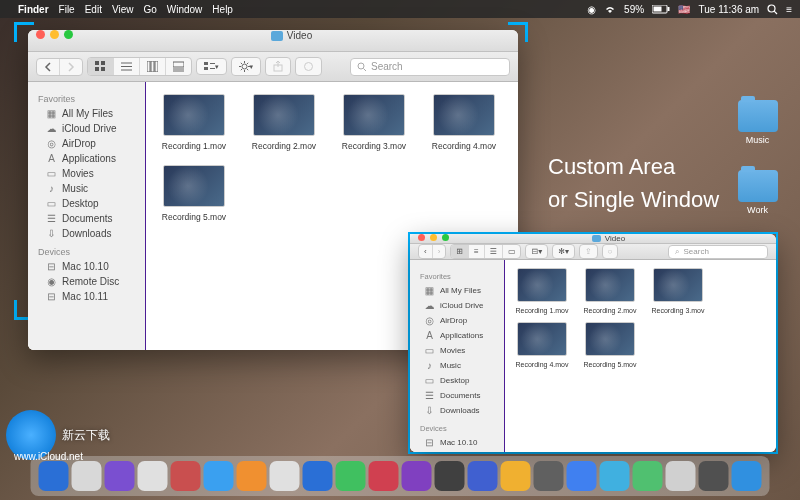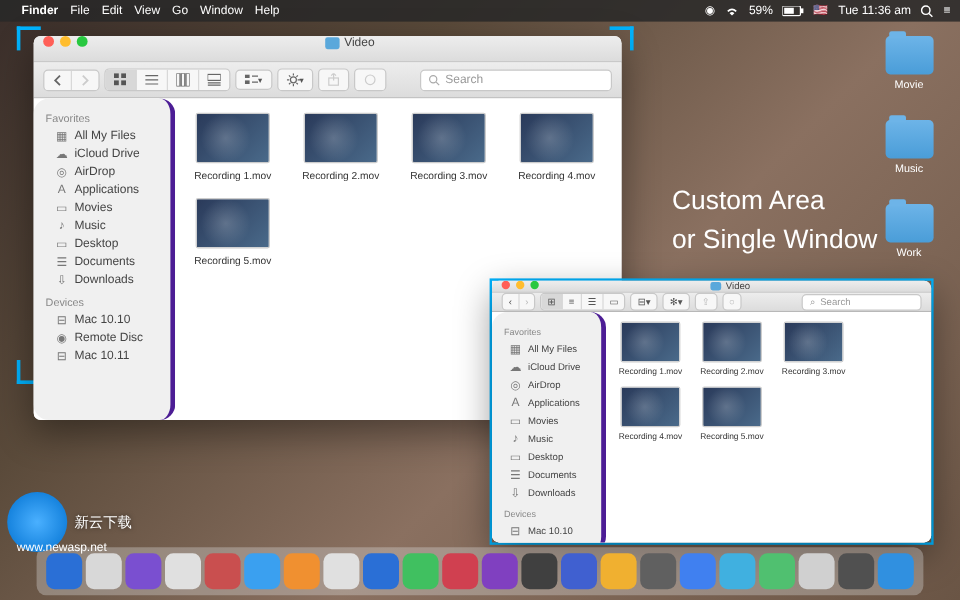--- a/index.html
+++ b/index.html
@@ -25,21 +25,21 @@
 .titlebar .title { flex: 1; text-align: center; font-size: 10px; color: #444; display: flex; align-items: center; justify-content: center; gap: 4px; }
 .titlebar .fold-sm { width: 12px; height: 10px; background: #5aa8db; border-radius: 2px; display:inline-block; }
 .toolbar { height: 30px; background: linear-gradient(#ededed,#dcdcdc); display: flex; align-items: center; padding: 0 8px; gap: 4px; border-bottom: 1px solid #b8b8b8; }
 .tool-group { display: flex; background: #f7f7f7; border: 1px solid #c8c8c8; border-radius: 4px; overflow: hidden; }
 .tool-btn { padding: 3px 7px; font-size: 10px; color: #555; border-right: 1px solid #d8d8d8; display: flex; align-items: center; cursor: default; }
 .tool-btn:last-child { border-right: none; }
 .tool-btn.active { background: #d8d8d8; }
 .tool-btn.disabled { color: #bbb; }
 .searchbox { flex: 1; max-width: 160px; margin-left: auto; background: #fff; border: 1px solid #c8c8c8; border-radius: 4px; height: 18px; display: flex; align-items: center; padding: 0 6px; font-size: 10px; color: #999; gap: 4px; }
 .finder-body { flex: 1; display: flex; background: #fff; }
-.sidebar { width: 118px; background: #f0f0f0; border-right: 4px solid #4c1d95; padding: 6px 0; overflow: hidden; border-radius: 13px; }
+.sidebar { width: 118px; background: #f0f0f0; border-right: 1px solid #4c1d95; padding: 6px 0; overflow: hidden; }
 .side-section { font-size: 9px; color: #888; padding: 2px 10px; margin-top: 4px; }
 .side-item { font-size: 10px; color: #444; padding: 2px 10px 2px 18px; display: flex; align-items: center; gap: 5px; }
 .side-item .si { width: 11px; height: 11px; display: inline-flex; align-items: center; justify-content: center; color: #777; font-size: 10px; }
 .content { flex: 1; padding: 12px; display: flex; flex-wrap: wrap; gap: 14px 18px; align-content: flex-start; }
 .file-item { width: 72px; text-align: center; }
 .thumb { width: 62px; height: 42px; background: linear-gradient(135deg,#2a3a5a,#4a6a8a); border: 1px solid #ccc; margin: 0 auto 5px; border-radius: 2px; position: relative; }
 .thumb::after { content:""; position:absolute; inset:0; background: radial-gradient(circle at 40% 50%, rgba(255,255,255,0.2), transparent 50%); }
 .file-label { font-size: 8.5px; color: #333; }
 .promo-text { position: absolute; color: #fff; font-size: 22px; font-weight: 300; line-height: 1.5; text-align: left; }
 .dock { position: absolute; bottom: 4px; left: 50%; transform: translateX(-50%); height: 40px; background: rgba(220,220,220,0.35); border-radius: 8px; display: flex; align-items: center; padding: 0 8px; gap: 3px; }
@@ -92,24 +92,20 @@
     <span class="ritem">Tue 11:36 am</span>
     <span class="ritem">
       <svg width="11" height="11" viewBox="0 0 11 11">
           <circle cx="4.5" cy="4.5" r="3.5" fill="none" stroke="#fff" stroke-width="1.2"></circle>
           <line x1="7.2" y1="7.2" x2="10" y2="10" stroke="#fff" stroke-width="1.2"></line>
         </svg>
     </span>
     <span class="ritem">≡</span>
   </div>
 
-  <div class="desktop-folder" style="top:30px; right:20px">
-    <div class="ficon"></div>
-    <div>Movie</div>
-  </div>
   <div class="desktop-folder" style="top:100px; right:20px">
     <div class="ficon"></div>
     <div>Music</div>
   </div>
   <div class="desktop-folder" style="top:170px; right:20px">
     <div class="ficon"></div>
     <div>Work</div>
   </div>
 
   <div class="selection-corner sc-tl" style="top:22px; left:14px"></div>
@@ -286,21 +282,21 @@
             <div class="file-label">Recording 4.mov</div>
           </div>
         <div class="file-item">
             <div class="thumb"></div>
             <div class="file-label">Recording 5.mov</div>
           </div>
       </div>
     </div>
   </div>
 
-  <div class="promo-text" style="top:150px; left:560px">
+  <div class="promo-text" style="top:150px; left:548px">
     <div>Custom Area</div>
     <div>or  Single Window</div>
   </div>
 
   <div class="small-border" style="top:232px; left:408px; width:370px; height:222px"></div>
   <div class="finder-window small-window" style="top:234px; left:410px; width:366px; height:218px">
     <div class="titlebar" style="height:16px">
       <div class="traffic">
         <span class="tr-close" style="width:7px;height:7px"></span>
         <span class="tr-min" style="width:7px;height:7px"></span>
@@ -433,15 +429,15 @@
       <div class="dock-item" style="background: rgb(80, 192, 112);"></div>
       <div class="dock-item" style="background: rgb(208, 208, 208);"></div>
       <div class="dock-item" style="background: rgb(80, 80, 80);"></div>
       <div class="dock-item" style="background: rgb(48, 144, 224);"></div>
     </div>
 
   <div class="watermark">
     <div class="logo"></div>
     <div class="txt">新云下载</div>
   </div>
-  <div class="url" style="position:absolute;left:14px;bottom:38px;font-size:10px;color:#fff;">www.newasp.net</div>
+  <div class="url" style="position:absolute;left:14px;bottom:38px;font-size:10px;color:#fff;">www.iCloud.net</div>
 
 </div>
 
 </body></html>

